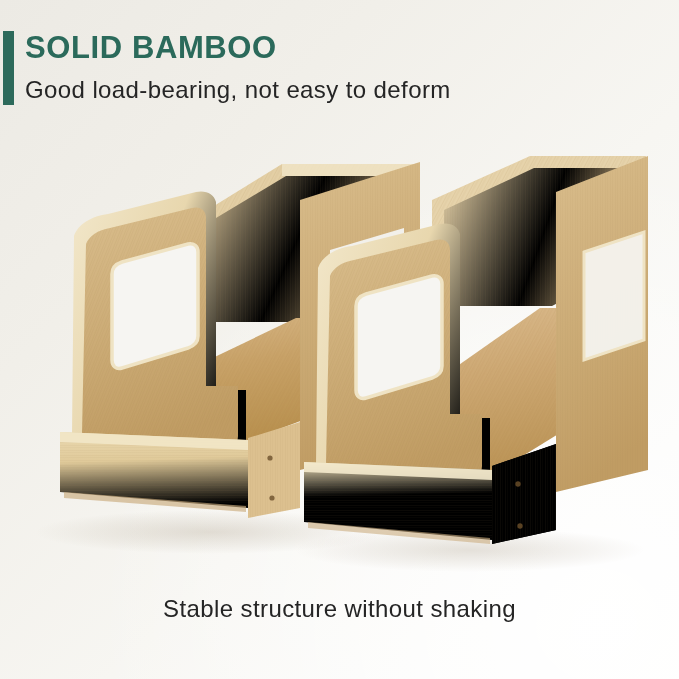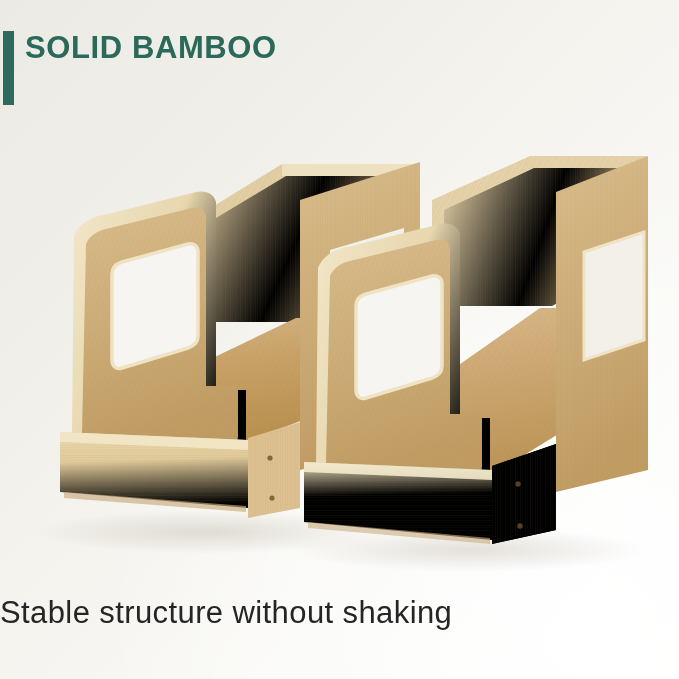--- a/index.html
+++ b/index.html
@@ -28,36 +28,37 @@
   }
   #subtitle{
     position:absolute;left:25px;top:76px;
     font-size:24px;font-weight:300;letter-spacing:0.4px;
     color:#252525;white-space:nowrap;
   }
 
   
   #caption{
     position:absolute;left:0;top:595px;width:679px;
-    font-size:31px;font-weight:300;
+    text-align:center;font-size:24px;font-weight:300;
     letter-spacing:0.4px;color:#252525;
   }
 
   
   #stage{position:absolute;left:0;top:140px;width:679px;height:440px;}
   #stage svg{display:block;width:679px;height:440px;}
 </style>
 </head>
 <body>
 
 <div id="page">
 
   <div id="header">
     <div id="accent-bar"></div>
     <div id="title">SOLID BAMBOO</div>
+    <div id="subtitle">Good load-bearing,  not easy to deform</div>
   </div>
 
   <div id="stage">
   <svg viewBox="0 0 679 440" xmlns="http://www.w3.org/2000/svg">
     <defs>
 
       <pattern id="grainDiag" width="6" height="6" patternUnits="userSpaceOnUse" patternTransform="rotate(28)">
         <rect width="6" height="6" fill="none"></rect>
         <line x1="0" y1="0" x2="0" y2="6" stroke="#a87f49" stroke-width="0.7" opacity="0.30"></line>
         <line x1="3" y1="0" x2="3" y2="6" stroke="#8f6a38" stroke-width="0.4" opacity="0.18"></line>

